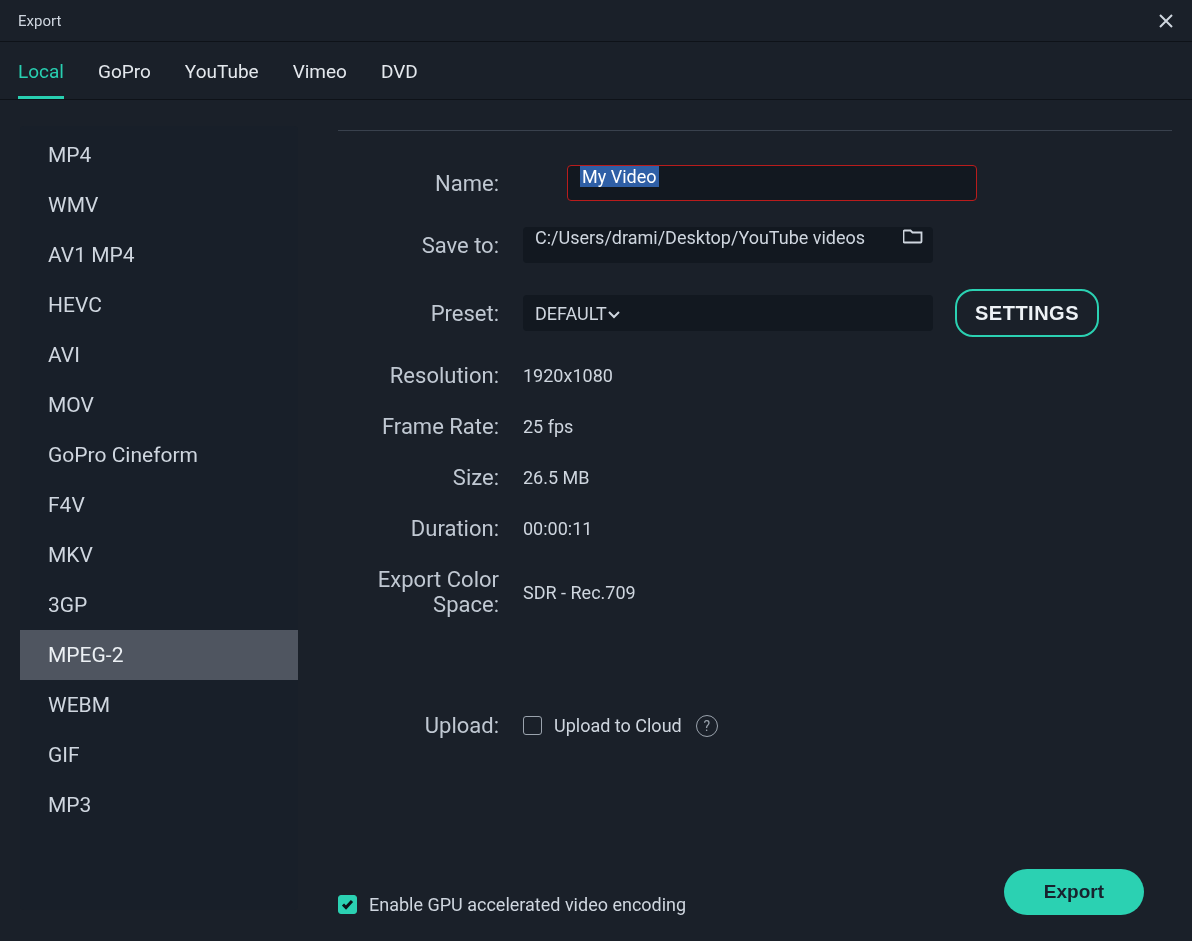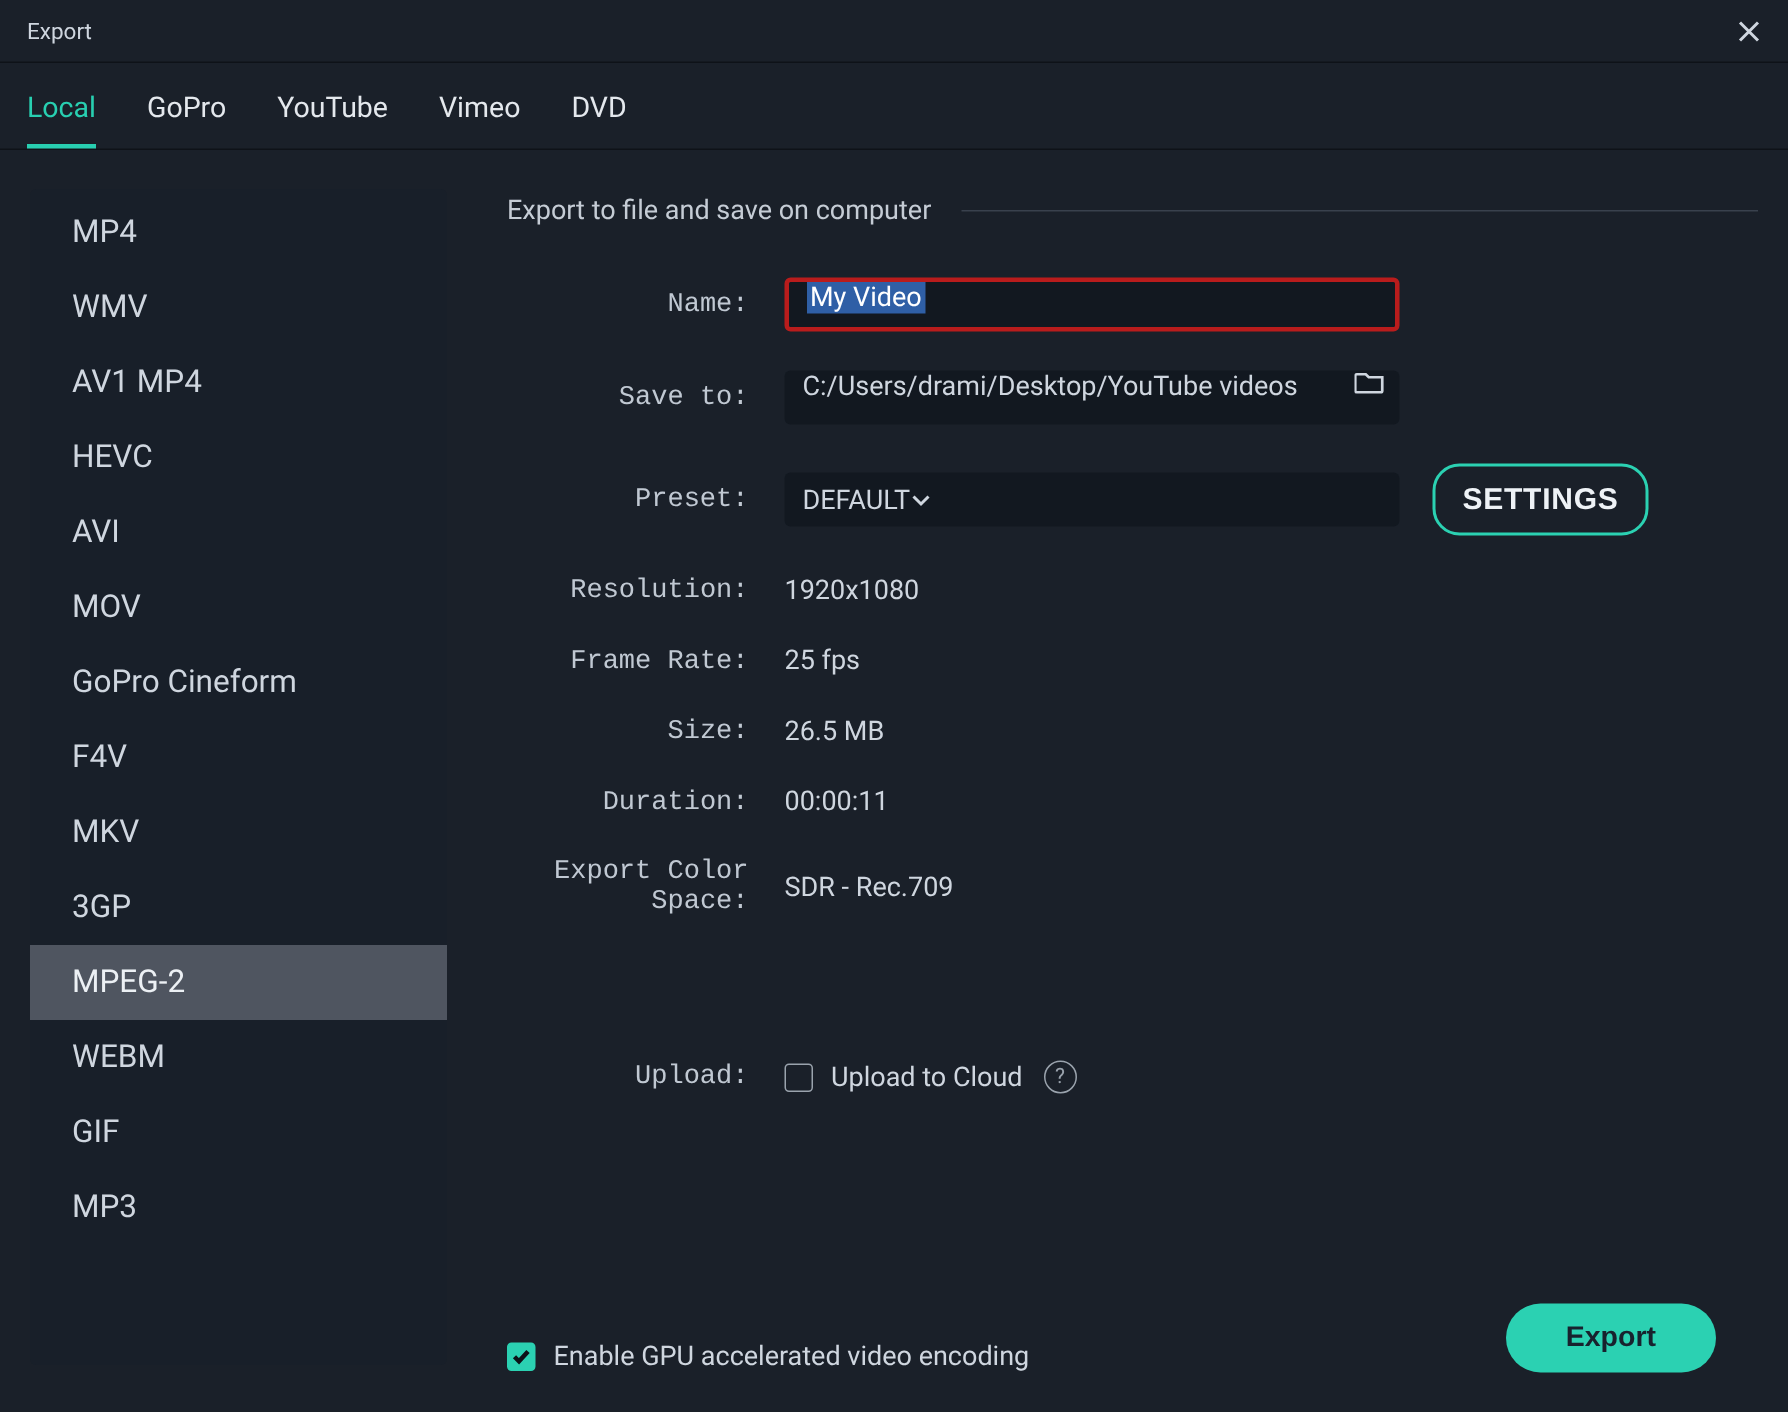--- a/index.html
+++ b/index.html
@@ -85,34 +85,34 @@
     margin-bottom:34px;
   }
   .section-title { font-size:18px; color:#c5ccd5; white-space:nowrap; }
   .section-rule { flex:1; height:1px; background:#39414d; }
   .form { display:flex; flex-direction:column; gap:26px; }
   .row { display:flex; align-items:center; }
   .label {
     width:185px;
     text-align:right;
     padding-right:24px;
-    font-size:18px;
+    font-size:22px;
     color:#c0c8d2;
-    font-family:Liberation Mono, monospace;
   }
   .value { font-size:18px; color:#cfd6df; }
   .name-input {
     width:410px; height:36px;
     background:#121820;
-    border:3px solid #b91c1c;
+    border:1px solid #b91c1c;
     border-radius:4px;
     padding:0 12px;
     color:#e8ecf1;
     font-size:18px;
     outline:none;
+    margin-left:44px;
   }
   .name-input .selected {
     background:#2f5fa6;
     color:#fff;
     padding:0 2px;
   }
   .path-box {
     width:410px; height:36px;
     background:#121820;
     border-radius:4px;
@@ -224,21 +224,20 @@
     <div class="format-item">MKV</div>
     <div class="format-item">3GP</div>
     <div class="format-item selected">MPEG-2</div>
     <div class="format-item">WEBM</div>
     <div class="format-item">GIF</div>
     <div class="format-item">MP3</div>
   </div>
 
   <div class="main">
     <div class="section-head">
-      <div class="section-title">Export to file and save on computer</div>
       <div class="section-rule"></div>
     </div>
 
     <div class="form">
 
       <div class="row">
         <div class="label">Name:</div>
         <div class="name-input"><span class="selected">My Video</span></div>
       </div>
 

